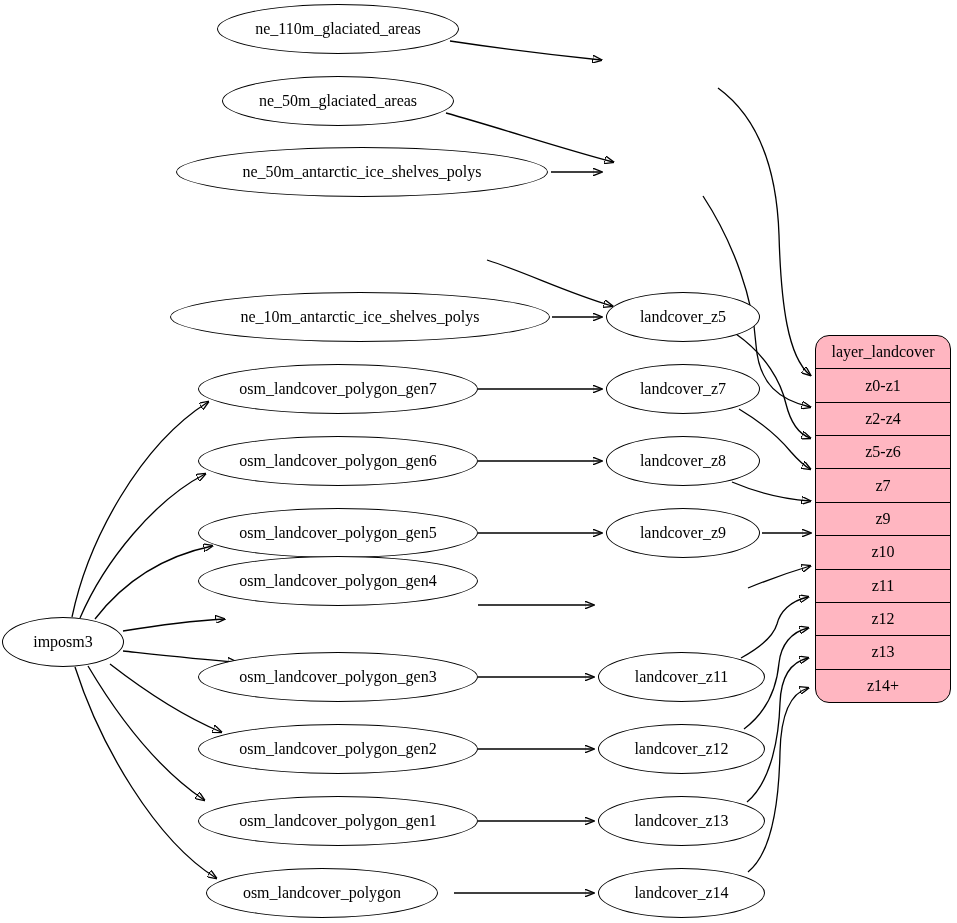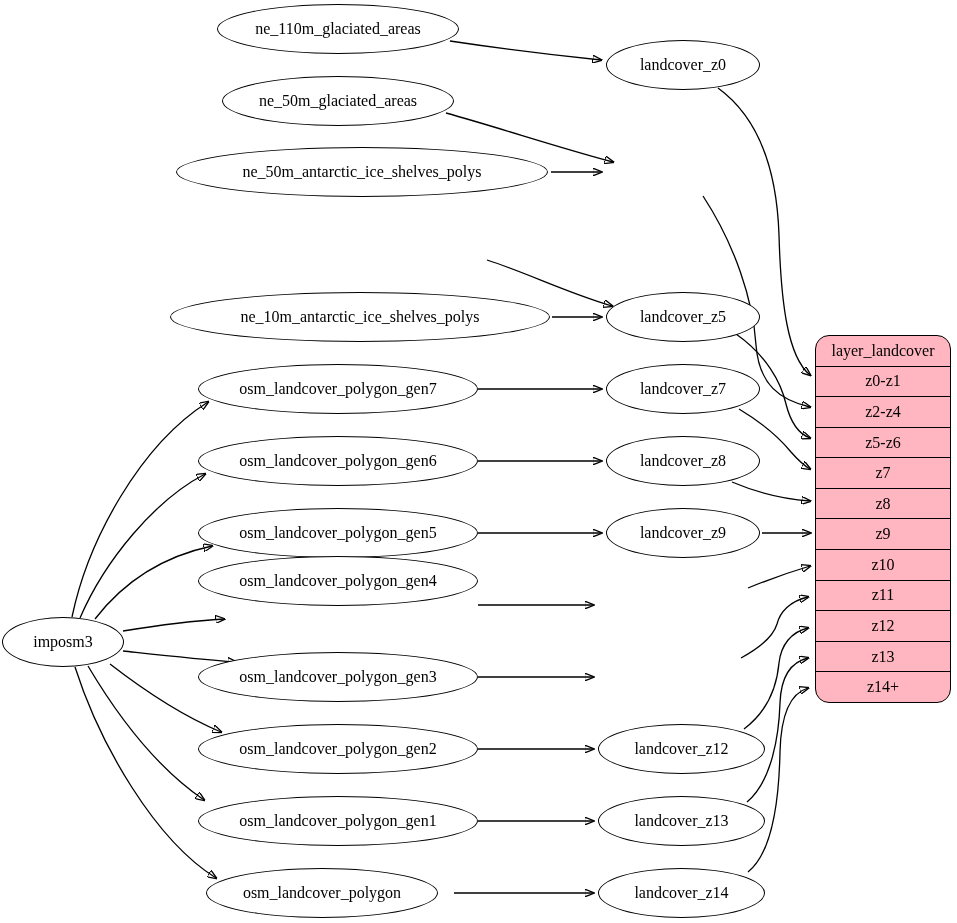--- a/index.html
+++ b/index.html
@@ -105,52 +105,51 @@
   <div class="node" style="left:198px;top:724px;width:280px;height:50px">
     <span>osm_landcover_polygon_gen2</span>
   </div>
   <div class="node" style="left:198px;top:796px;width:280px;height:50px">
     <span>osm_landcover_polygon_gen1</span>
   </div>
   <div class="node" style="left:206px;top:868px;width:232px;height:50px">
     <span>osm_landcover_polygon</span>
   </div>
 
-  <div class="node" style="left:606px;top:40px;width:154px;height:50px">
-    <span>landcover_z0</span>
-  </div>
   <div class="node" style="left:606px;top:292px;width:154px;height:50px">
     <span>landcover_z5</span>
   </div>
   <div class="node" style="left:606px;top:364px;width:154px;height:50px">
     <span>landcover_z7</span>
   </div>
   <div class="node" style="left:606px;top:436px;width:154px;height:50px">
     <span>landcover_z8</span>
   </div>
   <div class="node" style="left:606px;top:508px;width:154px;height:50px">
     <span>landcover_z9</span>
+  </div>
+  <div class="node" style="left:598px;top:652px;width:167px;height:50px">
+    <span>landcover_z11</span>
   </div>
   <div class="node" style="left:598px;top:724px;width:167px;height:50px">
     <span>landcover_z12</span>
   </div>
   <div class="node" style="left:598px;top:796px;width:167px;height:50px">
     <span>landcover_z13</span>
   </div>
   <div class="node" style="left:598px;top:868px;width:167px;height:50px">
     <span>landcover_z14</span>
   </div>
 
   <div class="record">
     <div class="rrow">layer_landcover</div>
     <div class="rrow">z0-z1</div>
     <div class="rrow">z2-z4</div>
     <div class="rrow">z5-z6</div>
     <div class="rrow">z7</div>
-    <div class="rrow">z8</div>
     <div class="rrow">z9</div>
     <div class="rrow">z10</div>
     <div class="rrow">z11</div>
     <div class="rrow">z12</div>
     <div class="rrow">z13</div>
     <div class="rrow">z14+</div>
   </div>
 
 </div>
 

